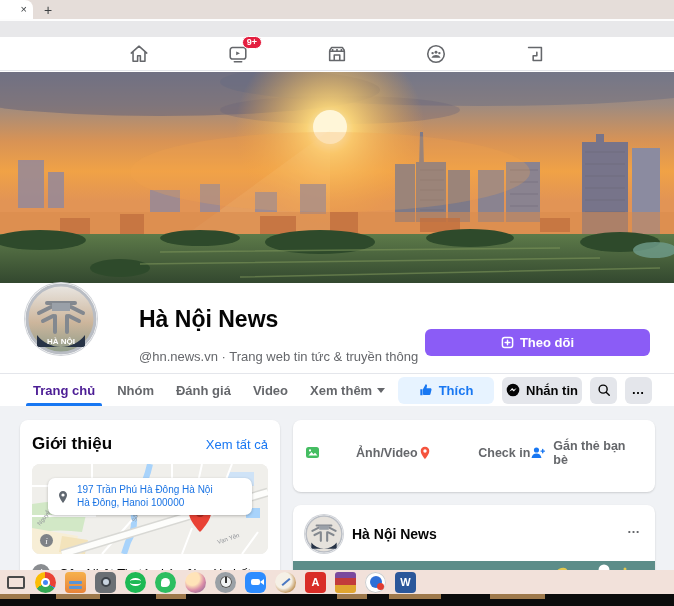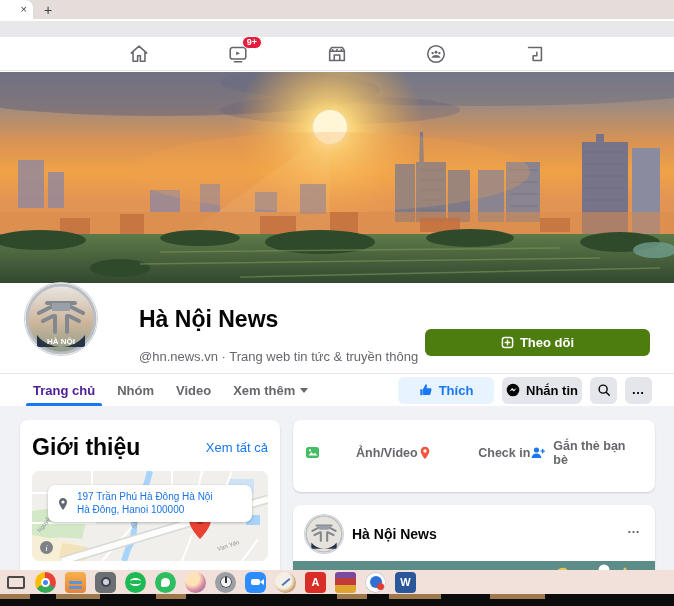--- a/index.html
+++ b/index.html
@@ -22,21 +22,21 @@
   .badge { position:absolute; top:-6px; right:-12px; background:#e41e3f; color:#fff; font-size:9px; font-weight:bold; border-radius:8px; padding:1px 4px; line-height:1.1; border:1px solid #fff; }
 
   
   .cover { position:absolute; left:0; top:72px; width:674px; height:211px; overflow:hidden; }
 
   
   .pagehead { position:absolute; left:0; top:283px; width:674px; height:90px; background:#fff; }
   .pavatar { position:absolute; left:25px; top:0px; width:72px; height:72px; border-radius:50%; background:#fff; box-shadow:0 0 0 1px #d0d3d8; overflow:hidden; }
   .ptitle { position:absolute; left:139px; top:23px; font-size:23px; font-weight:bold; color:#050505; }
   .psub { position:absolute; left:139px; top:66px; font-size:13px; color:#65676b; }
-  .followbtn { position:absolute; left:425px; top:46px; width:225px; height:27px; background:#4d7c0f; border-radius:6px; display:flex; align-items:center; justify-content:center; gap:6px; color:#fff; font-size:13px; font-weight:bold; cursor:pointer; }
+  .followbtn { position:absolute; left:425px; top:46px; width:225px; height:27px; background:#8b5cf6; border-radius:6px; display:flex; align-items:center; justify-content:center; gap:6px; color:#fff; font-size:13px; font-weight:bold; cursor:pointer; }
 
   
   .tabbar { position:absolute; left:0; top:373px; width:674px; height:33px; background:#fff; border-top:1px solid #e4e6eb; display:flex; align-items:center; }
   .ptabs { display:flex; align-items:stretch; height:100%; margin-left:22px; }
   .ptab { display:flex; align-items:center; padding:0 11px; font-size:13px; font-weight:bold; color:#65676b; position:relative; cursor:pointer; gap:5px; }
   .ptab.active { color:#4c1d95; }
   .ptab.active::after { content:""; position:absolute; left:4px; right:4px; bottom:0; height:3px; background:#1877f2; border-radius:2px 2px 0 0; }
   .caret { width:0; height:0; border-left:4px solid transparent; border-right:4px solid transparent; border-top:5px solid #65676b; }
   .tb-actions { position:absolute; right:22px; top:0; height:100%; display:flex; align-items:center; gap:8px; }
   .abtn { height:27px; border-radius:6px; display:flex; align-items:center; justify-content:center; gap:6px; font-size:13px; font-weight:bold; cursor:pointer; }
@@ -44,21 +44,21 @@
   .msgbtn { width:80px; background:#e4e6eb; color:#050505; }
   .sqbtn { width:27px; background:#e4e6eb; color:#050505; }
   .dots { letter-spacing:1px; font-weight:bold; font-size:13px; color:#050505; line-height:0.4; }
 
   
   .content { position:absolute; left:0; top:406px; width:674px; height:200px; background:#f0f2f5; }
   .card { background:#fff; border-radius:8px; box-shadow:0 1px 2px rgba(0,0,0,.15); position:absolute; }
 
   .introcard { left:20px; top:14px; width:260px; height:186px; padding:14px 12px; }
   .intro-hd { display:flex; justify-content:space-between; align-items:center; }
-  .intro-title { font-size:23px; font-weight:bold; color:#050505; }
+  .intro-title { font-size:17px; font-weight:bold; color:#050505; }
   .seeall { font-size:13px; color:#1877f2; cursor:pointer; }
   .mapwrap { position:relative; margin-top:10px; width:236px; height:90px; border-radius:8px; overflow:hidden; background:#eceae6; }
   .addrcard { position:absolute; left:16px; top:14px; width:204px; height:37px; background:#fff; border-radius:7px; box-shadow:0 1px 3px rgba(0,0,0,.25); display:flex; align-items:center; gap:7px; padding:0 8px; }
   .addrtext { font-size:10px; color:#1b74e4; line-height:1.25; }
   .mapinfo { position:absolute; left:8px; bottom:7px; width:13px; height:13px; border-radius:50%; background:#7e8287; color:#fff; font-size:9px; font-style:italic; font-family:"Liberation Serif", serif; display:flex; align-items:center; justify-content:center; }
   .aboutrow { display:flex; align-items:center; gap:9px; margin-top:10px; }
   .abouticon { width:18px; height:18px; border-radius:50%; background:#8a8d91; color:#fff; font-size:12px; font-style:italic; font-family:"Liberation Serif", serif; display:flex; align-items:center; justify-content:center; flex:0 0 auto; }
   .abouttext { font-size:13px; color:#050505; }
 
   .composer { left:293px; top:14px; width:362px; height:72px; padding:10px 12px; }
@@ -279,20 +279,23 @@
     </div>
   </div>
 
   <div class="tabbar">
     <div class="ptabs">
       <div class="ptab active">
           <span>Trang chủ</span>
         </div>
       <div class="ptab">
           <span>Nhóm</span>
+        </div>
+      <div class="ptab">
+          <span>Đánh giá</span>
         </div>
       <div class="ptab">
           <span>Video</span>
         </div>
       <div class="ptab">
           <span>Xem thêm</span>
           <span class="caret"></span>
         </div>
     </div>
     <div class="tb-actions">

